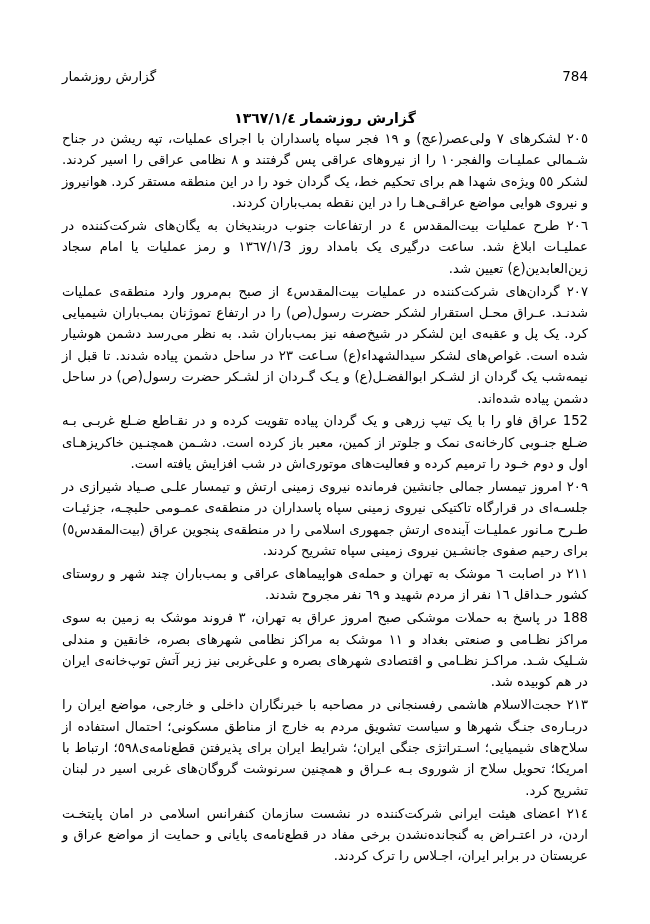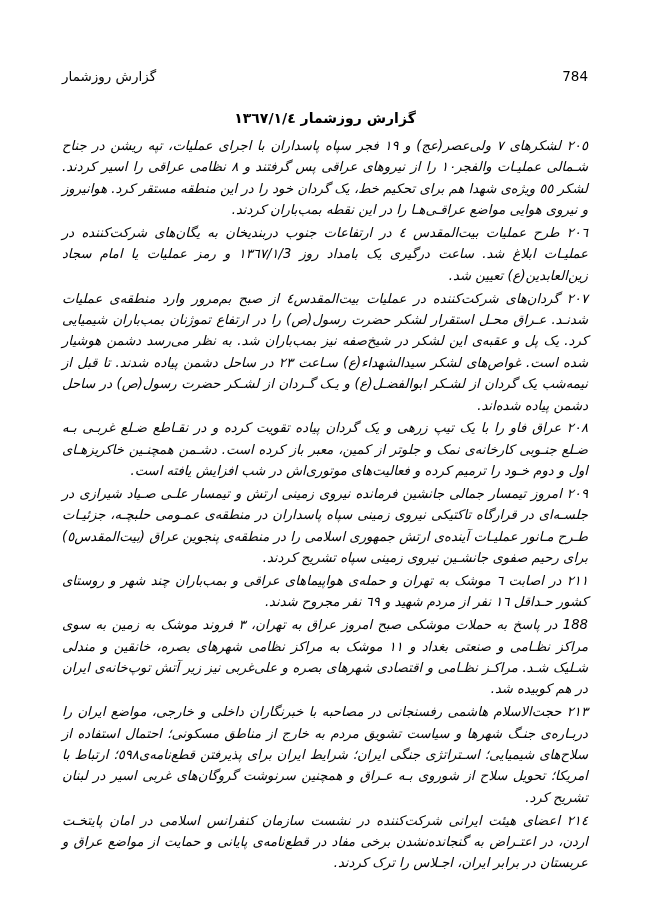--- a/index.html
+++ b/index.html
@@ -34,55 +34,54 @@
   .header .title {
     font-weight: normal;
   }
   .header .folio {
     font-weight: normal;
   }
   .doc-title {
     text-align: center;
     font-weight: bold;
     font-size: 14px;
-    margin-bottom: 9px;
+    margin-bottom: 2px;
     direction: rtl;
   }
   .body {
     direction: rtl;
     text-align: justify;
     text-align-last: right;
     font-size: 13.2px;
     line-height: 1.62;
   }
   .para {
     margin: 0 0 1.5px 0;
     text-indent: 0;
     direction: rtl;
     text-align: justify;
-    font-style: italic;
   }
 </style>
 </head>
 <body>
 
 <div class="page">
 
   <div class="header">
     <span class="title">گزارش روزشمار</span>
     <span class="folio">784</span>
   </div>
 
   <div class="doc-title">گزارش روزشمار ١٣٦٧/١/٤</div>
 
   <div class="body">
     <p class="para">٢٠٥ لشكرهای ٧ ولی‌عصر(عج) و ١٩ فجر سپاه پاسداران با اجرای عملیات، تپه ریشن در جناح شـمالی عملیـات والفجر١٠ را از نیروهای عراقی پس گرفتند و ٨ نظامی عراقی را اسیر کردند. لشکر ٥٥ ویژه‌ی شهدا هم برای تحکیم خط، یک گردان خود را در این منطقه مستقر کرد. هوانیروز و نیروی هوایی مواضع عراقـی‌هـا را در این نقطه بمب‌باران کردند.</p>
     <p class="para">٢٠٦ طرح عملیات بیت‌المقدس ٤ در ارتفاعات جنوب دربندیخان به یگان‌های شرکت‌کننده در عملیـات ابلاغ شد. ساعت درگیری یک بامداد روز ١٣٦٧/١/3 و رمز عملیات یا امام سجاد زین‌العابدین(ع) تعیین شد.</p>
     <p class="para">٢٠٧ گردان‌های شرکت‌کننده در عملیات بیت‌المقدس٤ از صبح بم‌مرور وارد منطقه‌ی عملیات شدنـد. عـراق محـل استقرار لشکر حضرت رسول(ص) را در ارتفاع تموژنان بمب‌باران شیمیایی کرد. یک پل و عقبه‌ی این لشکر در شیخ‌صفه نیز بمب‌باران شد. به نظر می‌رسد دشمن هوشیار شده است. غواص‌های لشکر سیدالشهداء(ع) سـاعت ٢٣ در ساحل دشمن پیاده شدند. تا قبل از نیمه‌شب یک گردان از لشـکر ابوالفضـل(ع) و یـک گـردان از لشـکر حضرت رسول(ص) در ساحل دشمن پیاده شده‌اند.</p>
-    <p class="para">٢٠٨ عراق فاو را با یک تیپ زرهی و یک گردان پیاده تقویت کرده و در نقـاطع ضـلع غربـی بـه ضـلع جنـوبی کارخانه‌ی نمک و جلوتر از کمین، معبر باز کرده است. دشـمن همچنـین خاکریزهـای اول و دوم خـود را ترمیم کرده و فعالیت‌های موتوری‌اش در شب افزایش یافته است.</p>
+    <p class="para">152 عراق فاو را با یک تیپ زرهی و یک گردان پیاده تقویت کرده و در نقـاطع ضـلع غربـی بـه ضـلع جنـوبی کارخانه‌ی نمک و جلوتر از کمین، معبر باز کرده است. دشـمن همچنـین خاکریزهـای اول و دوم خـود را ترمیم کرده و فعالیت‌های موتوری‌اش در شب افزایش یافته است.</p>
     <p class="para">٢٠٩ امروز تیمسار جمالی جانشین فرمانده نیروی زمینی ارتش و تیمسار علـی صـیاد شیرازی در جلسـه‌ای در قرارگاه تاکتیکی نیروی زمینی سپاه پاسداران در منطقه‌ی عمـومی حلبچـه، جزئیـات طـرح مـانور عملیـات آینده‌ی ارتش جمهوری اسلامی را در منطقه‌ی پنجوین عراق (بیت‌المقدس٥) برای رحیم صفوی جانشـین نیروی زمینی سپاه تشریح کردند.</p>
     <p class="para">٢١١ در اصابت ٦ موشک به تهران و حمله‌ی هواپیماهای عراقی و بمب‌باران چند شهر و روستای کشور حـداقل ١٦ نفر از مردم شهید و ٦٩ نفر مجروح شدند.</p>
     <p class="para">188 در پاسخ به حملات موشکی صبح امروز عراق به تهران، ٣ فروند موشک به زمین به سوی مراکز نظـامی و صنعتی بغداد و ١١ موشک به مراکز نظامی شهرهای بصره، خانقین و مندلی شـلیک شـد. مراکـز نظـامی و اقتصادی شهرهای بصره و علی‌غربی نیز زیر آتش توپ‌خانه‌ی ایران در هم کوبیده شد.</p>
     <p class="para">٢١٣ حجت‌الاسلام هاشمی رفسنجانی در مصاحبه با خبرنگاران داخلی و خارجی، مواضع ایران را دربـاره‌ی جنـگ شهرها و سیاست تشویق مردم به خارج از مناطق مسکونی؛ احتمال استفاده از سلاح‌های شیمیایی؛ اسـتراتژی جنگی ایران؛ شرایط ایران برای پذیرفتن قطع‌نامه‌ی٥٩٨؛ ارتباط با امریکا؛ تحویل سلاح از شوروی بـه عـراق و همچنین سرنوشت گروگان‌های غربی اسیر در لبنان تشریح کرد.</p>
     <p class="para">٢١٤ اعضای هیئت ایرانی شرکت‌کننده در نشست سازمان کنفرانس اسلامی در امان پایتخـت اردن، در اعتـراض به گنجانده‌نشدن برخی مفاد در قطع‌نامه‌ی پایانی و حمایت از مواضع عراق و عربستان در برابر ایران، اجـلاس را ترک کردند.</p>
 
   </div>
 
 </div>
 

